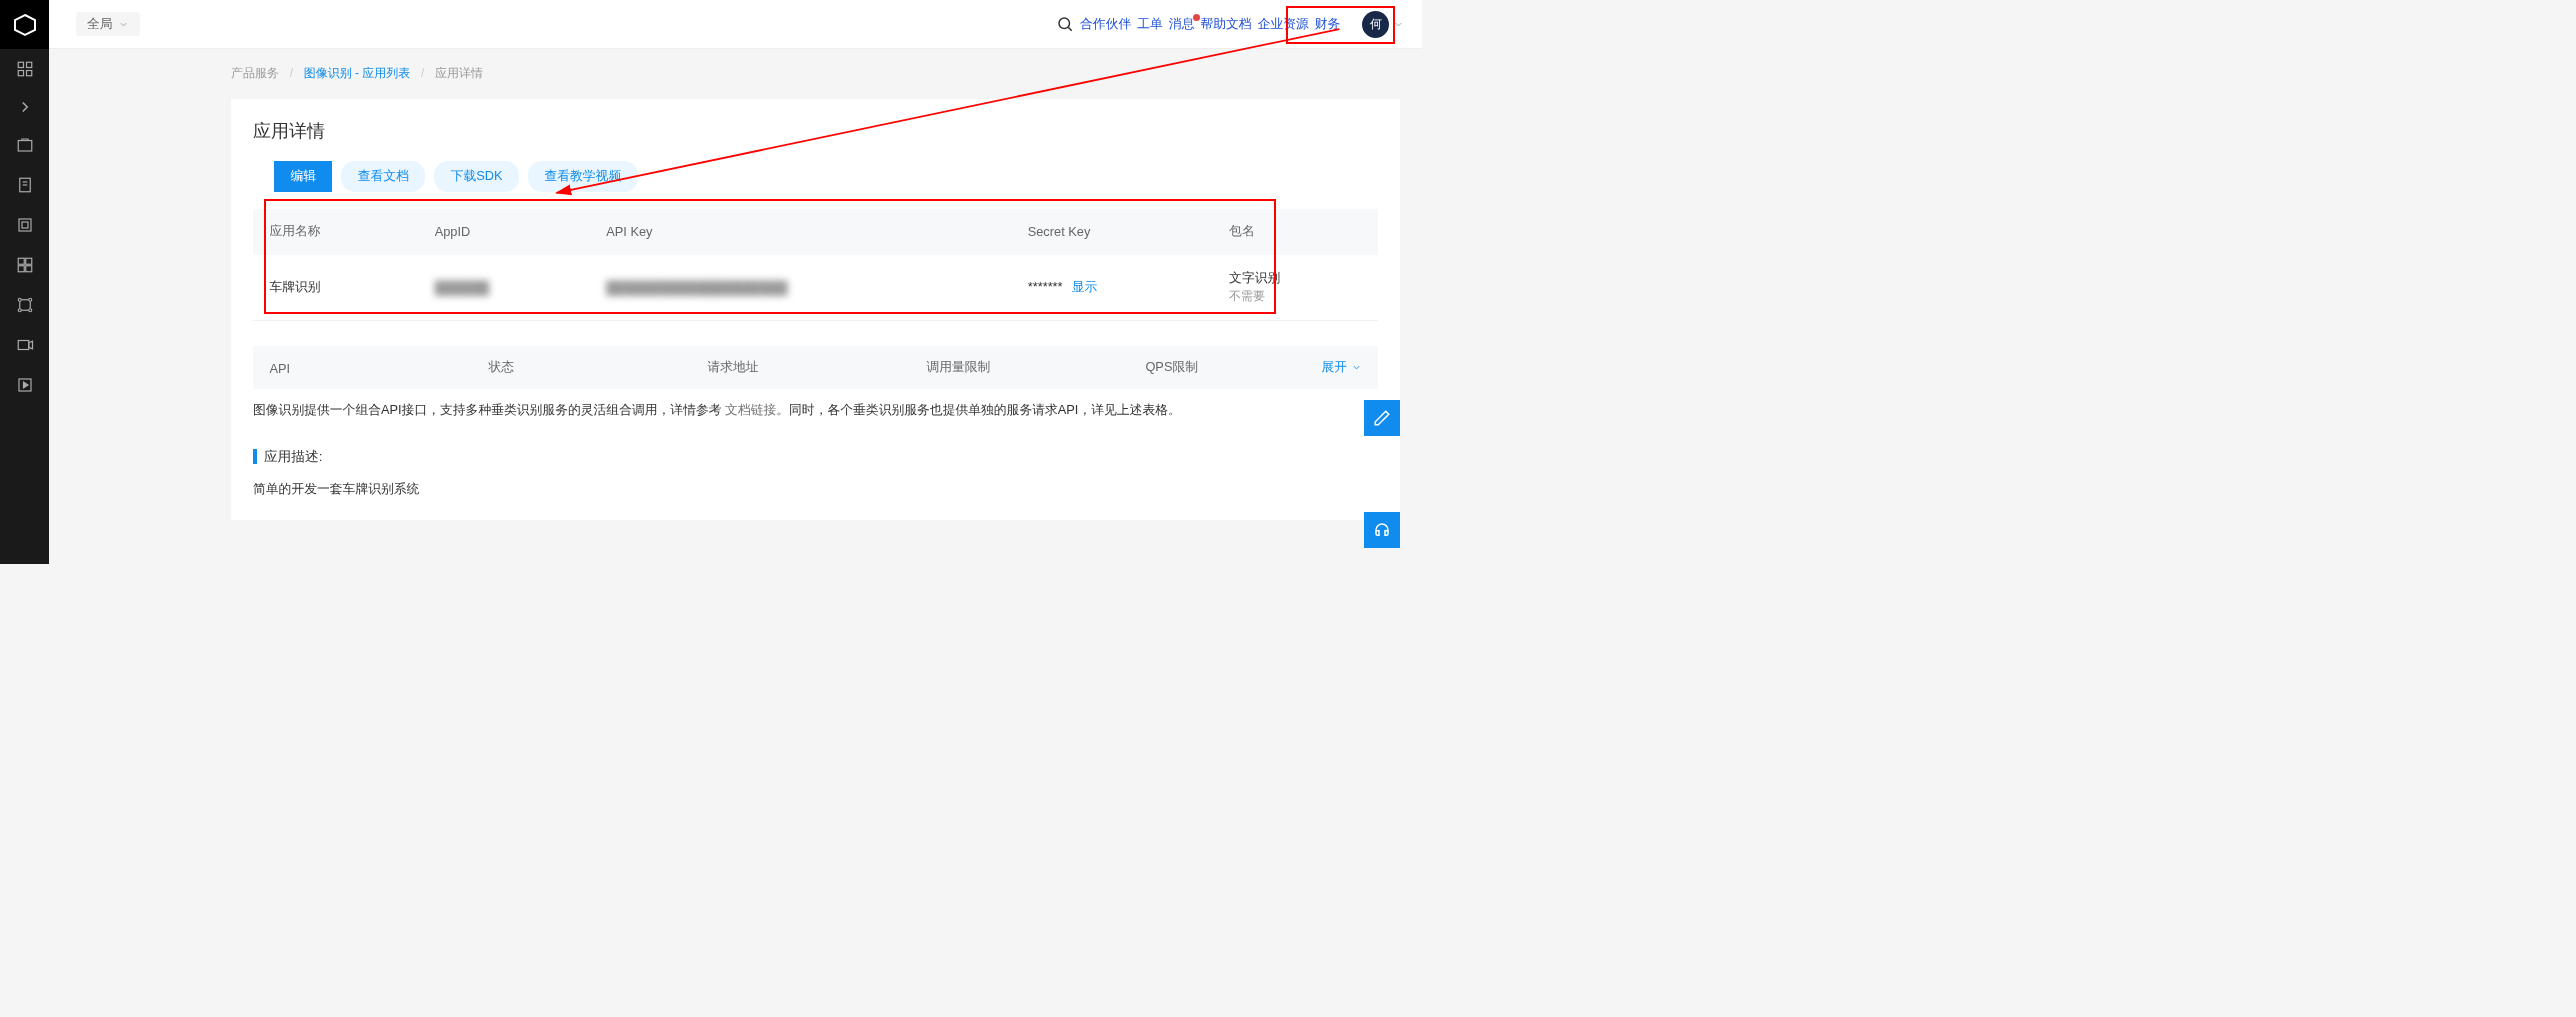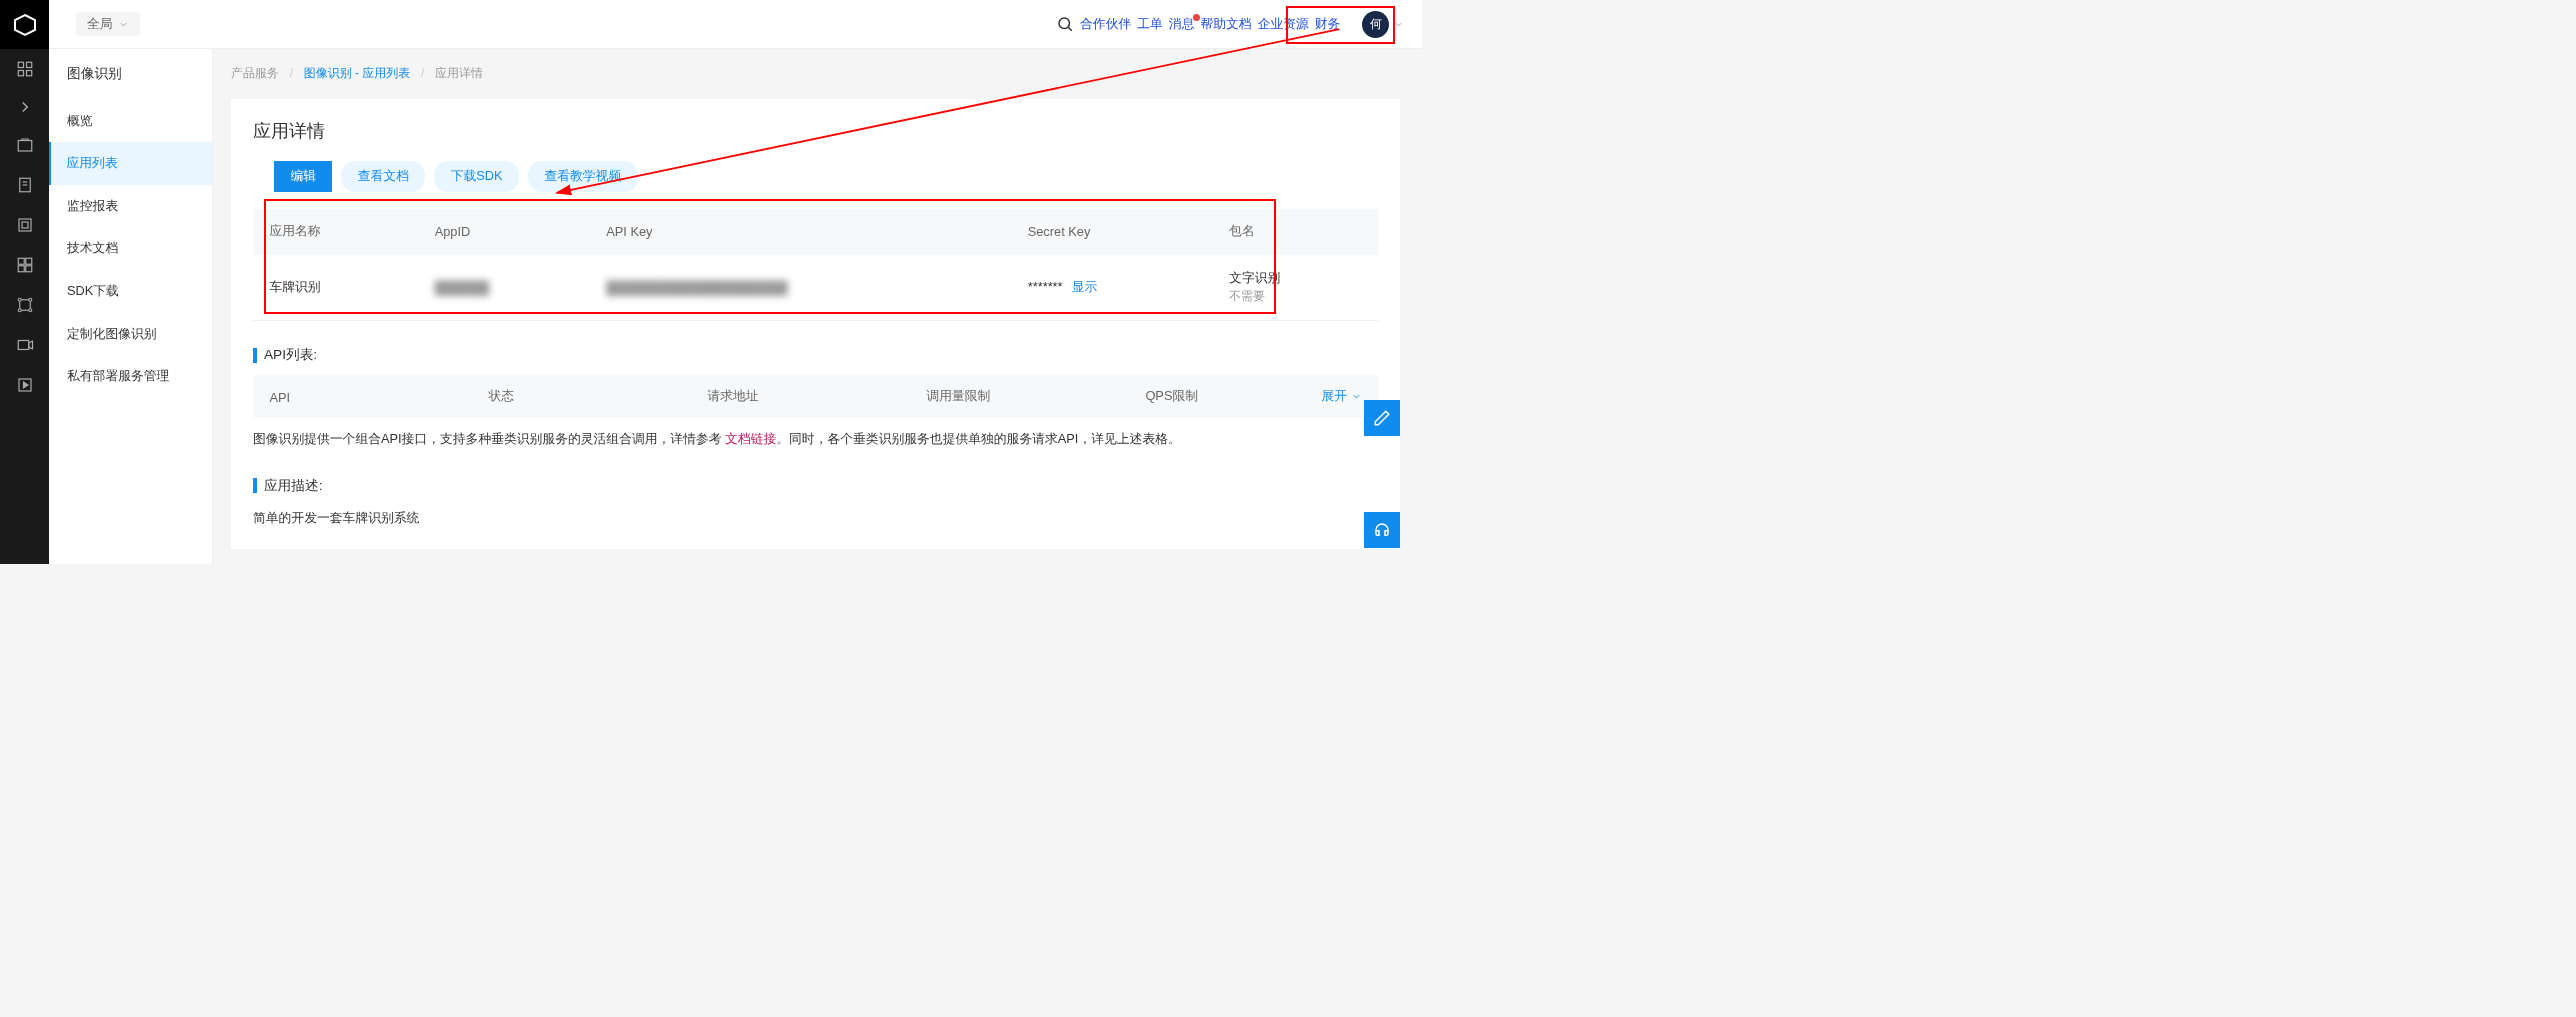--- a/index.html
+++ b/index.html
@@ -55,21 +55,21 @@
 .sect-title::before { content: ""; width: 3.6px; height: 14.6px; background: #108cee; display: inline-block; }
 .api-head { display: flex; background: #f7f8fa; align-items: flex-end; }
 .api-head > div { padding: 12.8px 16.4px; color: #666; font-size: 12.8px; }
 .api-head .c1 { width: 219px; }
 .api-head .c2 { width: 219px; }
 .api-head .c3 { width: 219px; }
 .api-head .c4 { width: 219px; }
 .api-head .c5 { flex: 1; }
 .api-head .expand { margin-left: auto; color: #108cee; cursor: pointer; display: flex; align-items: center; gap: 3.6px; padding-right: 16.4px; }
 .desc { color: #333; font-size: 12.8px; line-height: 1.8; margin-top: 9px; }
-.desc a { color: #be185d; text-decoration: none; cursor: pointer; font-family: Liberation Serif, serif; }
+.desc a { color: #737373; text-decoration: none; cursor: pointer; font-family: Liberation Serif, serif; }
 
 
 .anno-box { position: absolute; border: 2.7px solid #ff0000; pointer-events: none; z-index: 50; }
 .anno-box.top { top: 5.5px; right: 27px; width: 109px; height: 38px; }
 .anno-box.mid { top: 199px; left: 264px; right: 146px; height: 115px; }
 .anno-arrow { position: absolute; top: 20px; left: 547px; width: 802px; height: 182px; pointer-events: none; z-index: 49; }
 
 
 .fab { position: absolute; right: 22px; width: 36px; height: 36px; background: #108cee; color: #fff; display: flex; align-items: center; justify-content: center; cursor: pointer; z-index: 60; }
 .fab.edit { bottom: 128px; }
@@ -178,30 +178,20 @@
     <div class="hitem">企业资源</div>
     <div class="hitem">财务</div>
     <div class="avatar-wrap">
       <div class="avatar">何</div>
       <svg class="chev" viewBox="0 0 24 24" fill="none" stroke="#999" stroke-width="2">
           <polyline points="6,9 12,15 18,9"></polyline>
         </svg>
     </div>
   </div>
 
-  <div class="sidenav">
-    <div class="title">图像识别</div>
-    <div class="sitem">概览</div>
-    <div class="sitem active">应用列表</div>
-    <div class="sitem">监控报表</div>
-    <div class="sitem">技术文档</div>
-    <div class="sitem">SDK下载</div>
-    <div class="sitem">定制化图像识别</div>
-    <div class="sitem">私有部署服务管理</div>
-  </div>
 
   <div class="main">
     <div class="crumbs">
       <span>产品服务</span>
       <span class="sep">/</span>
       <a>图像识别 - 应用列表</a>
       <span class="sep">/</span>
       <span>应用详情</span>
     </div>
 
@@ -236,21 +226,20 @@
             </td>
             <td>
               <div>文字识别</div>
               <div class="pkg-sub">不需要</div>
             </td>
           </tr>
         </tbody>
       </table>
 
       <div class="sect">
-        <div class="sect-title">API列表:</div>
         <div class="api-head">
           <div class="c1">API</div>
           <div class="c2">状态</div>
           <div class="c3">请求地址</div>
           <div class="c4">调用量限制</div>
           <div class="c5">QPS限制</div>
           <div class="expand">
             <span>展开</span>
             <svg class="chev" viewBox="0 0 24 24" fill="none" stroke="#108cee" stroke-width="2">
                 <polyline points="6,9 12,15 18,9"></polyline>

